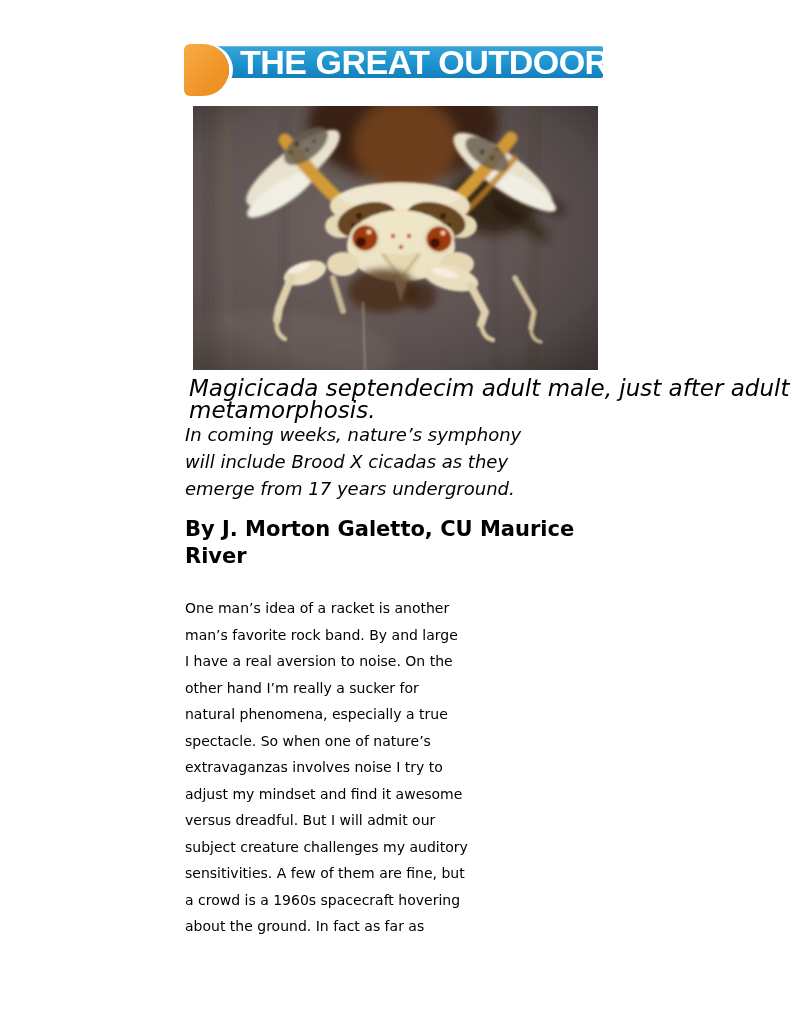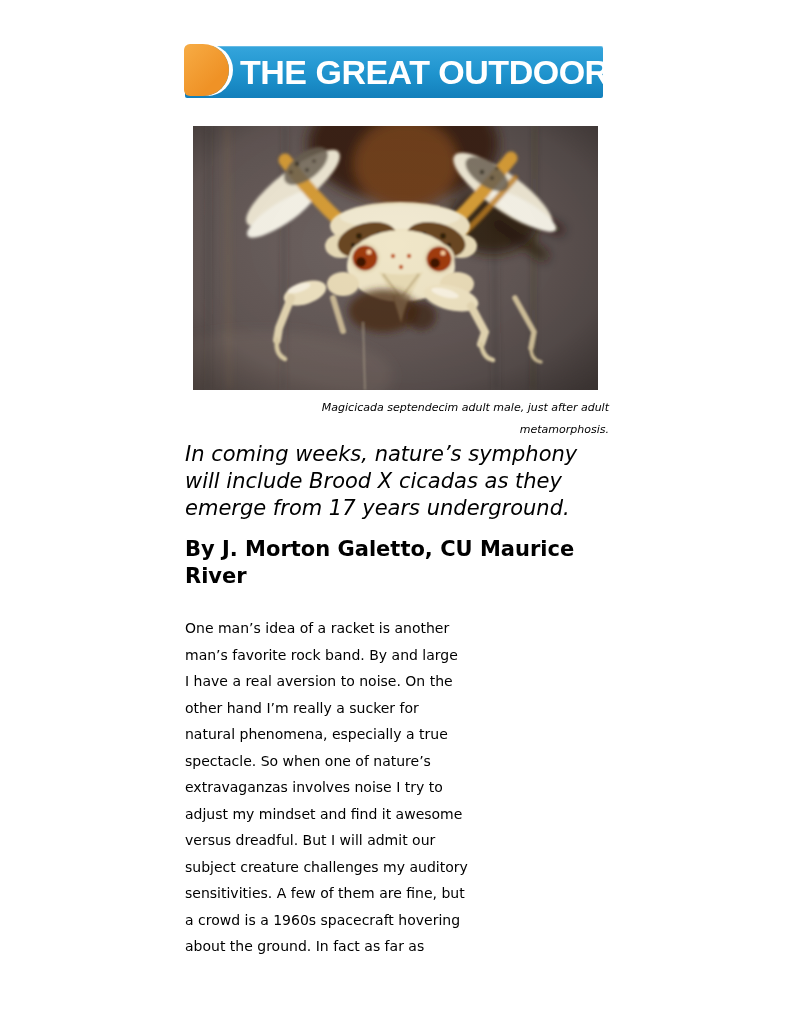--- a/index.html
+++ b/index.html
@@ -14,21 +14,21 @@
   }
   .content {
     position: absolute;
     left: 185px;
     top: 46px;
     width: 424px;
   }
   .banner {
     position: relative;
     width: 418px;
-    height: 52px;
+    height: 32px;
     background: linear-gradient(180deg, var(--banner-blue-top, #35a5dc) 0%, var(--banner-blue-mid, #1e93cd) 55%, var(--banner-blue-bottom, #137fbb) 100%);
     border-radius: 2px;
     display: flex;
     align-items: center;
     box-shadow: inset 0 1px 0 rgba(255,255,255,0.25);
   }
   .banner-logo {
     position: absolute;
     left: -1px;
     top: -2px;
@@ -49,35 +49,34 @@
   }
   .photo-figure {
     margin: 28px 0 0 8px;
     width: 405px;
     height: 264px;
     line-height: 0;
   }
   .caption {
     margin: 7px 0 0 4px;
     font-style: italic;
-    font-size: 11px;
+    font-size: 23px;
     line-height: 22px;
     white-space: pre;
-    text-align: right;
   }
   .headline {
     margin: 21px 0 0 0;
     font-size: 21px;
     font-weight: 700;
     line-height: 27px;
   }
   .deck {
     margin: 0;
     font-style: italic;
-    font-size: 21px;
+    font-size: 18px;
     line-height: 27px;
     white-space: pre;
   }
   .byline {
     margin: 14px 0 0 0;
     font-size: 21px;
     line-height: 27px;
     font-weight: bold;
   }
   .body-text {

